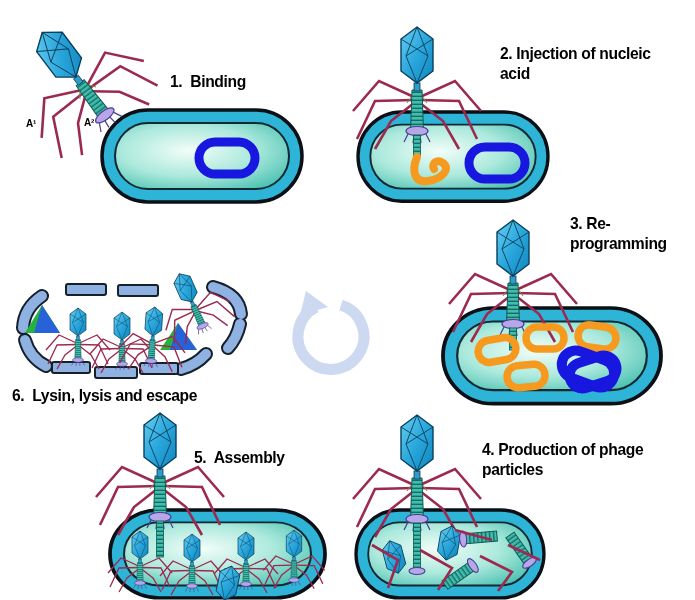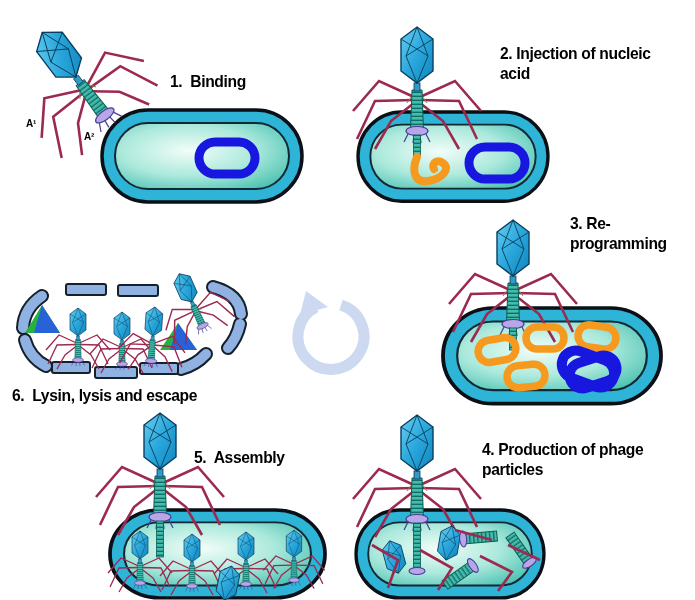--- a/index.html
+++ b/index.html
@@ -178,15 +178,15 @@
 <div class="lbl" style="left:170px;top:72px;">1.  Binding</div>
 <div class="lbl" style="left:500px;top:44px;width:200px;">2. Injection of nucleic
 acid</div>
 <div class="lbl" style="left:570px;top:214px;width:120px;">3. Re-
 programming</div>
 <div class="lbl" style="left:482px;top:440px;width:210px;">4. Production of phage
 particles</div>
 <div class="lbl" style="left:194px;top:448px;">5.  Assembly</div>
 <div class="lbl" style="left:12px;top:386px;width:280px;">6.  Lysin, lysis and escape</div>
 <div class="albl" style="left:26px;top:118px;">A¹</div>
-<div class="albl" style="left:84px;top:131px;">A²</div>
+<div class="albl" style="left:84px;top:117px;">A²</div>
 
 </div>
 
 </body></html>

